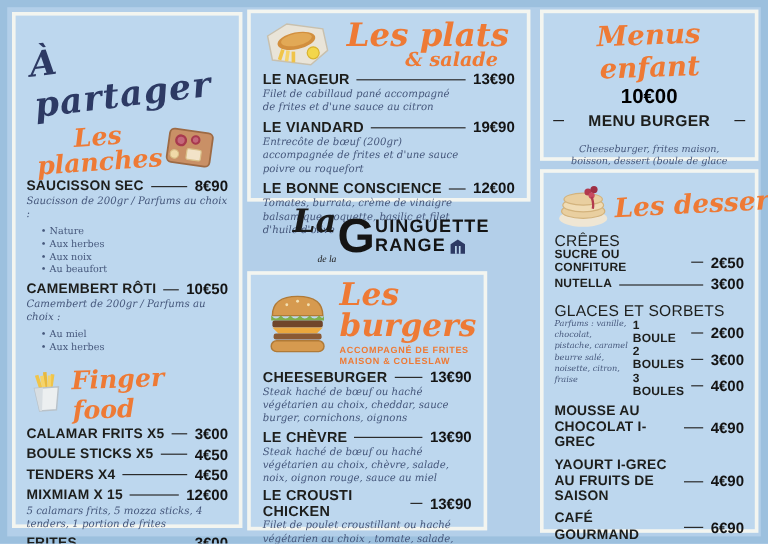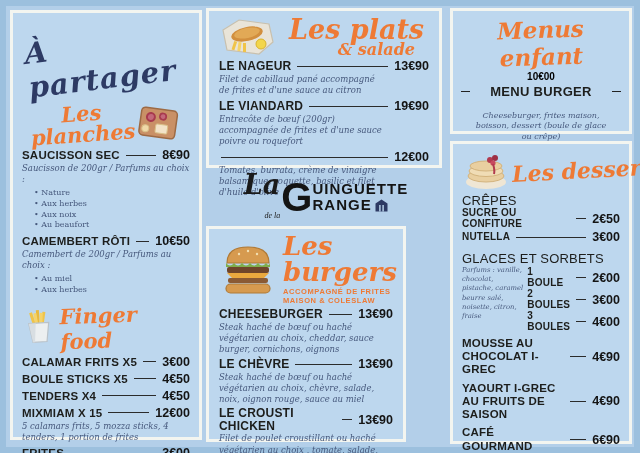--- a/index.html
+++ b/index.html
@@ -53,21 +53,21 @@
   .burgers-head { display:flex; align-items:center; gap:6px; margin-bottom:2px; }
   .burgers-titles { flex:1; }
   .burgers-title { font-size:26px; line-height:1; }
   .burgers-sub { font-size:7.5px; font-weight:700; color:#ee7a35; letter-spacing:.6px; margin-top:2px; }
   .p-burgers .desc { max-width:178px; margin-bottom:2px; }
   .p-burgers .item-row { margin-top:2px; }
 
   
   .p-enfant { left:450px; top:8px; width:182px; height:126px; padding:5px 8px; text-align:center; }
   .enfant-title { font-size:23px; transform:rotate(-2deg); }
-  .enfant-price { font-size:10px; font-weight:700; margin:1px 0 2px; }
+  .enfant-price { font-size:17px; font-weight:700; margin:1px 0 2px; }
   .menu-line { display:flex; align-items:center; gap:20px; margin-top:0; }
   .menu-line .dash { flex:1; border-top:1.6px solid #222; }
   .menu-name { font-size:13px; font-weight:700; letter-spacing:.3px; color:#1d1e1c; }
   .p-enfant .desc { font-size:8px; margin:12px; }
 
   
   .p-desserts { left:450px; top:141px; width:182px; height:303px; padding:4px 9px; }
   .desserts-head { display:flex; align-items:center; margin-bottom:1px; }
   .desserts-title { font-size:22px; transform:rotate(-3deg); white-space:nowrap; }
   .d-heading { font-size:13px; font-weight:400; letter-spacing:.2px; color:#1d1e1c; line-height:1; margin-top:2px; }
@@ -223,20 +223,21 @@
     <div>
       <div class="item-row">
         <span class="item-name">LE VIANDARD</span>
         <span class="leader"></span>
         <span class="price">19€90</span>
       </div>
       <div class="desc">Entrecôte de bœuf (200gr) accompagnée de frites et d'une sauce poivre ou roquefort</div>
     </div>
     <div>
       <div class="item-row">
+        <span class="item-name">LE BONNE CONSCIENCE</span>
         <span class="leader"></span>
         <span class="price">12€00</span>
       </div>
       <div class="desc">Tomates, burrata, crème de vinaigre balsamique, roquette, basilic et filet d'huile d'olive</div>
     </div>
   </div>
 
   <div class="logo">
     <div>
       <div class="logo-la">La</div>

